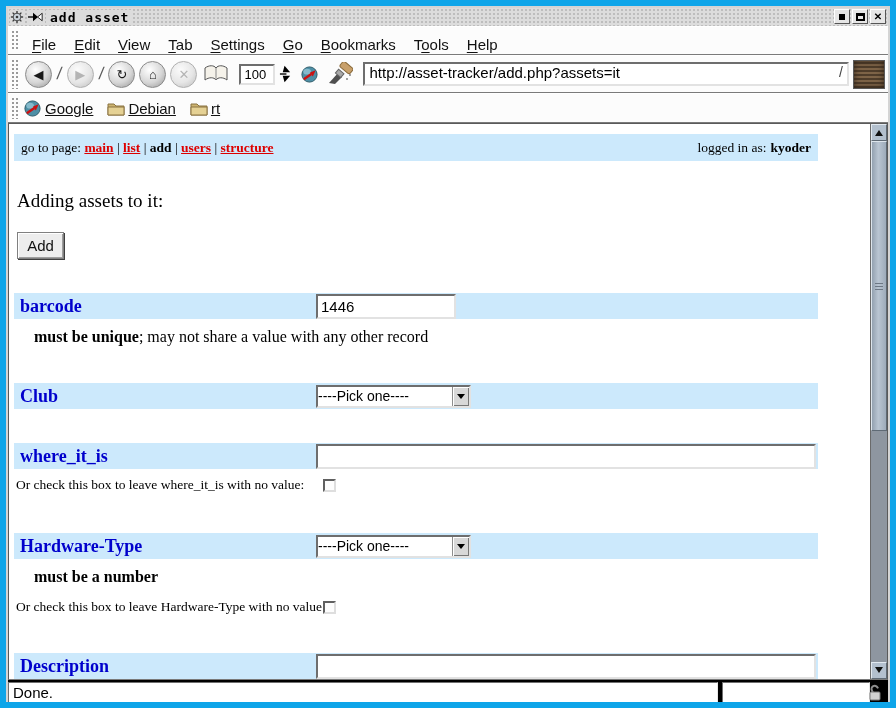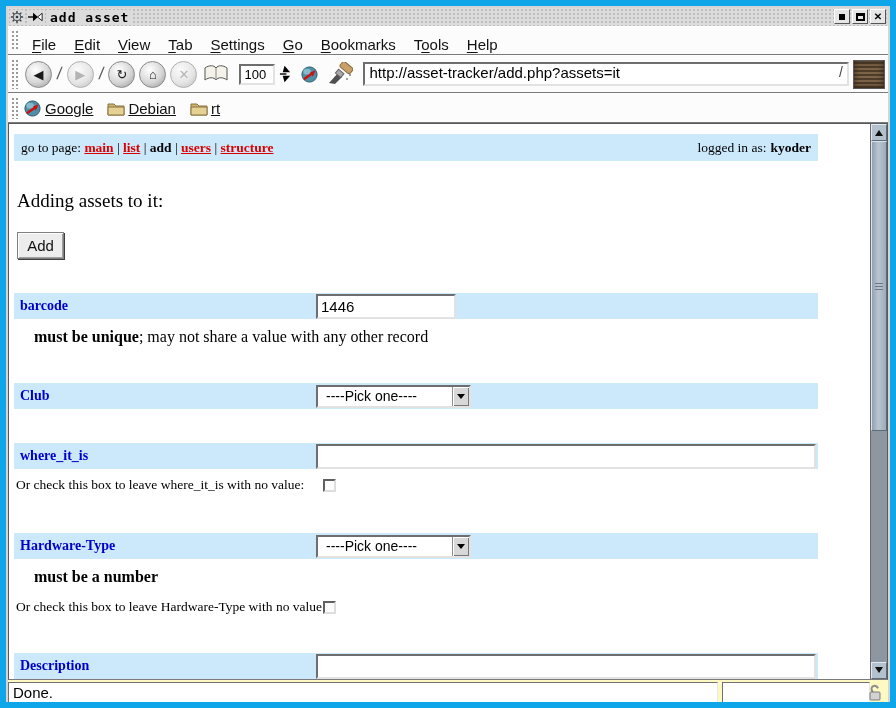--- a/index.html
+++ b/index.html
@@ -92,34 +92,34 @@
   .add-btn {
     position:absolute; left:8px; top:108px; width:47px; height:27px;
     background:#ededed; border:1px solid #808080;
     box-shadow:inset 1px 1px 0 #ffffff, inset -1px -1px 0 #9e9e9e, 1px 1px 0 #3f3f3f;
     font-family:"Liberation Sans", sans-serif; font-size:15px; color:#111; cursor:pointer;
   }
   .field-bar {
     position:absolute; left:5px; width:804px; height:26px;
     background:#cce9fc; display:flex; align-items:center; padding-left:6px;
   }
-  .field-label { color:#0000cc; font-weight:bold; font-size:14px; }
+  .field-label { color:#0000cc; font-weight:bold; font-size:18px; }
   .text-input {
     position:absolute; left:307px; height:25px; background:#fff;
     border:2px solid; border-color:#6e6e6e #e2e2e2 #e2e2e2 #6e6e6e;
     font-family:"Liberation Sans", sans-serif; font-size:15px; padding:0 3px; color:#000;
   }
   .text-input.short { width:140px; }
   .text-input.long  { width:500px; }
   .selectbox {
     position:absolute; left:307px; width:155px; height:23px; background:#fff;
     border:2px solid; border-color:#6e6e6e #e2e2e2 #e2e2e2 #6e6e6e;
     display:flex; align-items:stretch; cursor:default;
   }
-  .selectbox .sel-text { flex:1; font-family:"Liberation Sans", sans-serif; font-size:14px; line-height:19px; padding-left:8px; white-space:nowrap; overflow:hidden; }
+  .selectbox .sel-text { flex:1; font-family:"Liberation Sans", sans-serif; font-size:14px; line-height:19px; padding-left:0; white-space:nowrap; overflow:hidden; }
   .selectbox .sel-arrow {
     width:17px; background:#d8d8d8; border-left:1px solid #8e8e8e;
     box-shadow:inset 1px 1px 0 #ffffff, inset -1px -1px 0 #787878;
     display:flex; align-items:center; justify-content:center;
   }
   .sel-arrow i { display:block; width:0; height:0; border:4px solid transparent; border-top:5px solid #000; margin-top:4px; }
   .note { position:absolute; left:25px; font-size:16px; color:#000; }
   .check-text { position:absolute; left:7px; font-size:13.5px; color:#000; }
   .checkbox {
     position:absolute; left:314px; width:13px; height:13px; background:#fdfdfd;
@@ -136,21 +136,21 @@
   .tri-up { width:0;height:0;border:4px solid transparent;border-bottom:6px solid #101010;margin-bottom:3px; }
   .tri-down { width:0;height:0;border:4px solid transparent;border-top:6px solid #101010;margin-top:3px; }
   .sthumb {
     position:absolute; left:0; top:17px; width:16px; height:290px;
     background:linear-gradient(90deg,#93a1b0,#b9c5d2 45%,#9dabba);
     border:1px solid; border-color:#dde5ec #5f6a75 #5f6a75 #dde5ec;
   }
   .grip-lines { position:absolute; left:3px; right:3px; top:50%; height:8px; margin-top:-4px;
     background:repeating-linear-gradient(0deg,#6d7885 0 1px,transparent 1px 3px); }
   
-  .statusbar { position:relative; height:26px; background:#fef9c3; padding-top:2px;padding-left:17px; }
+  .statusbar { position:relative; height:26px; background:#000000; padding-top:2px;padding-left:17px; }
   .spanel {
     position:absolute; top:2px; height:22px; background:#fff;
     border:1px solid; border-color:#707070 #e8e8e8 #e8e8e8 #707070;
     font-size:15px; line-height:20px; padding-left:4px; color:#000;
   }
   .spanel.main { left:0; width:710px; }
   .spanel.aux  { left:714px; width:148px; }
   .lockwrap { position:absolute; right:3px; top:3px; width:20px; height:20px; display:flex; align-items:center; justify-content:center; }
   .bottomstrip { position:relative; height:4px; background:#d4d4d4; }
   .nub { position:absolute; left:26px; top:0; width:38px; height:4px; background:#bcbcbc; border:1px solid #8f8f8f; }

